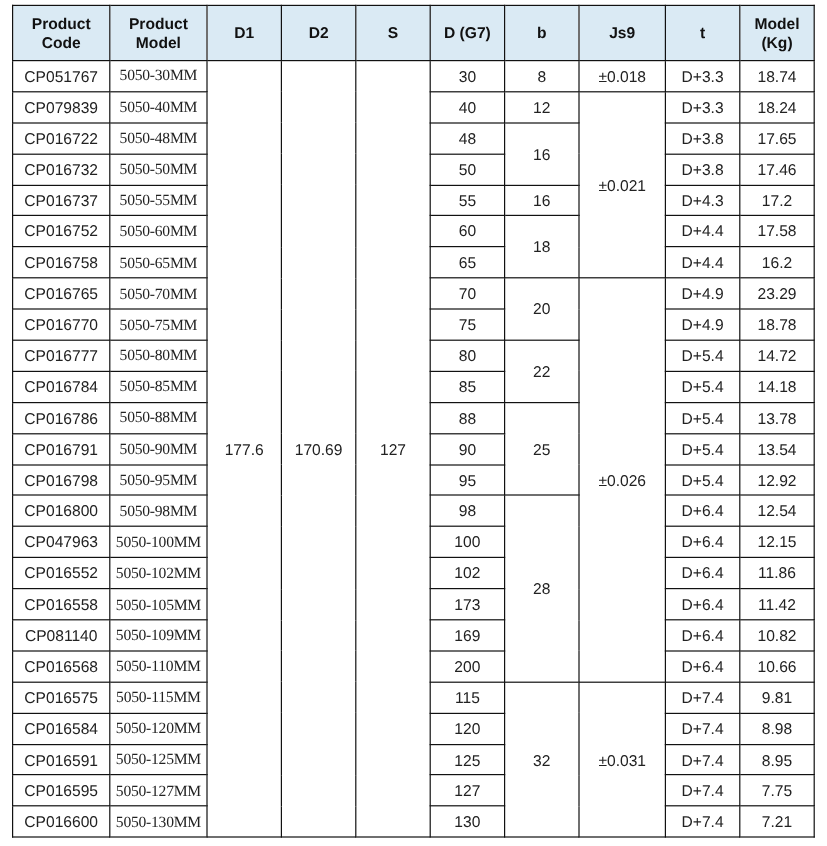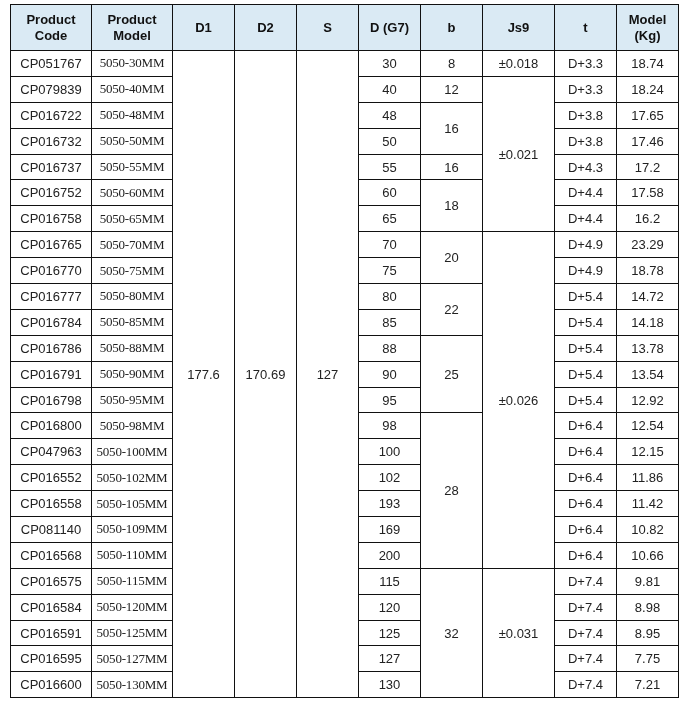--- a/index.html
+++ b/index.html
@@ -184,21 +184,21 @@
       <tr>
         <td class="code">CP016552</td>
         <td class="model">5050-102MM</td>
         <td>102</td>
         <td>D+6.4</td>
         <td>11.86</td>
       </tr>
       <tr>
         <td class="code">CP016558</td>
         <td class="model">5050-105MM</td>
-        <td>193</td>
+        <td>173</td>
         <td>D+6.4</td>
         <td>11.42</td>
       </tr>
       <tr>
         <td class="code">CP081140</td>
         <td class="model">5050-109MM</td>
         <td>169</td>
         <td>D+6.4</td>
         <td>10.82</td>
       </tr>

